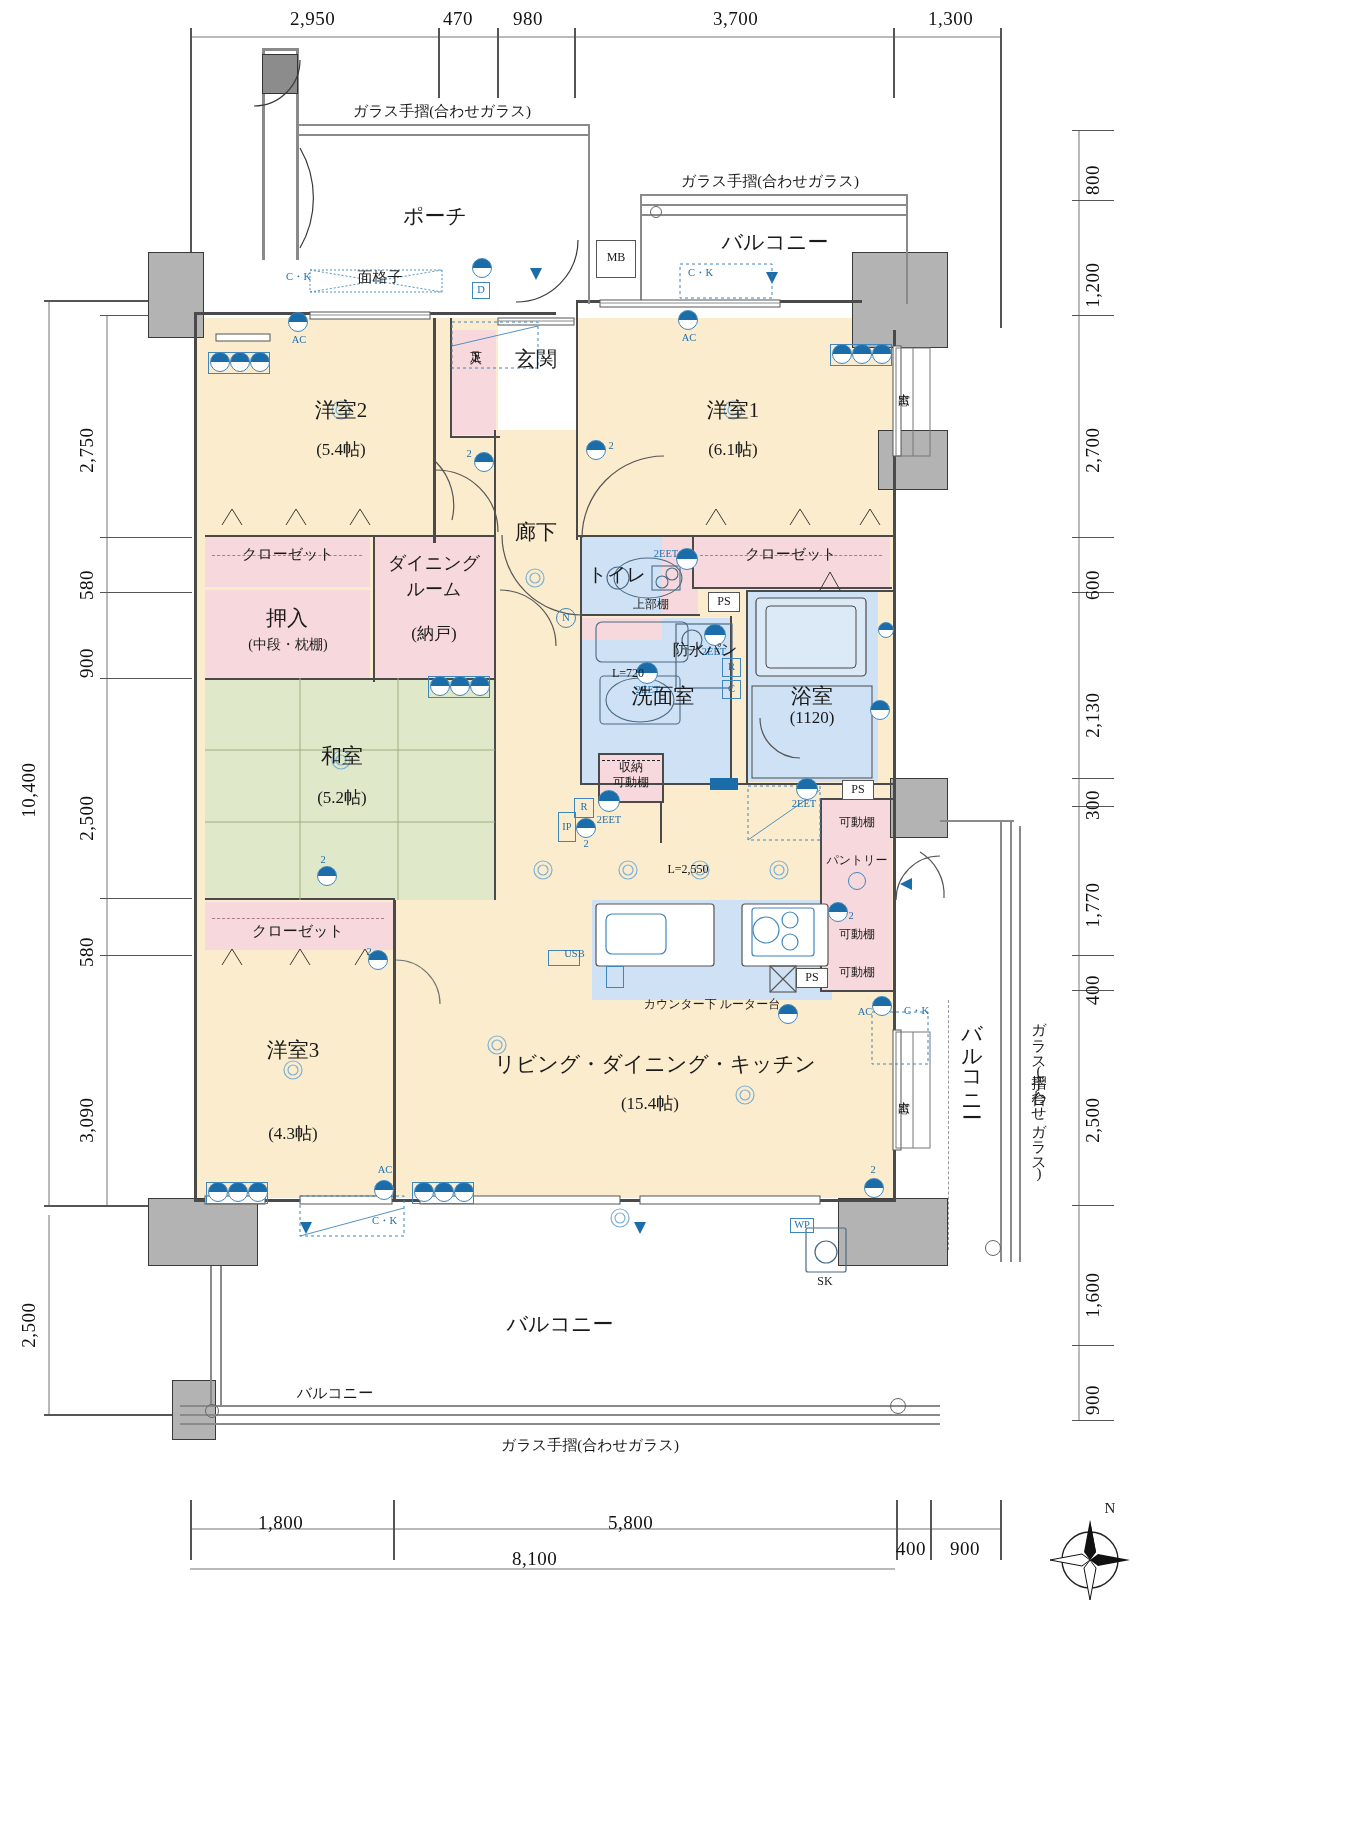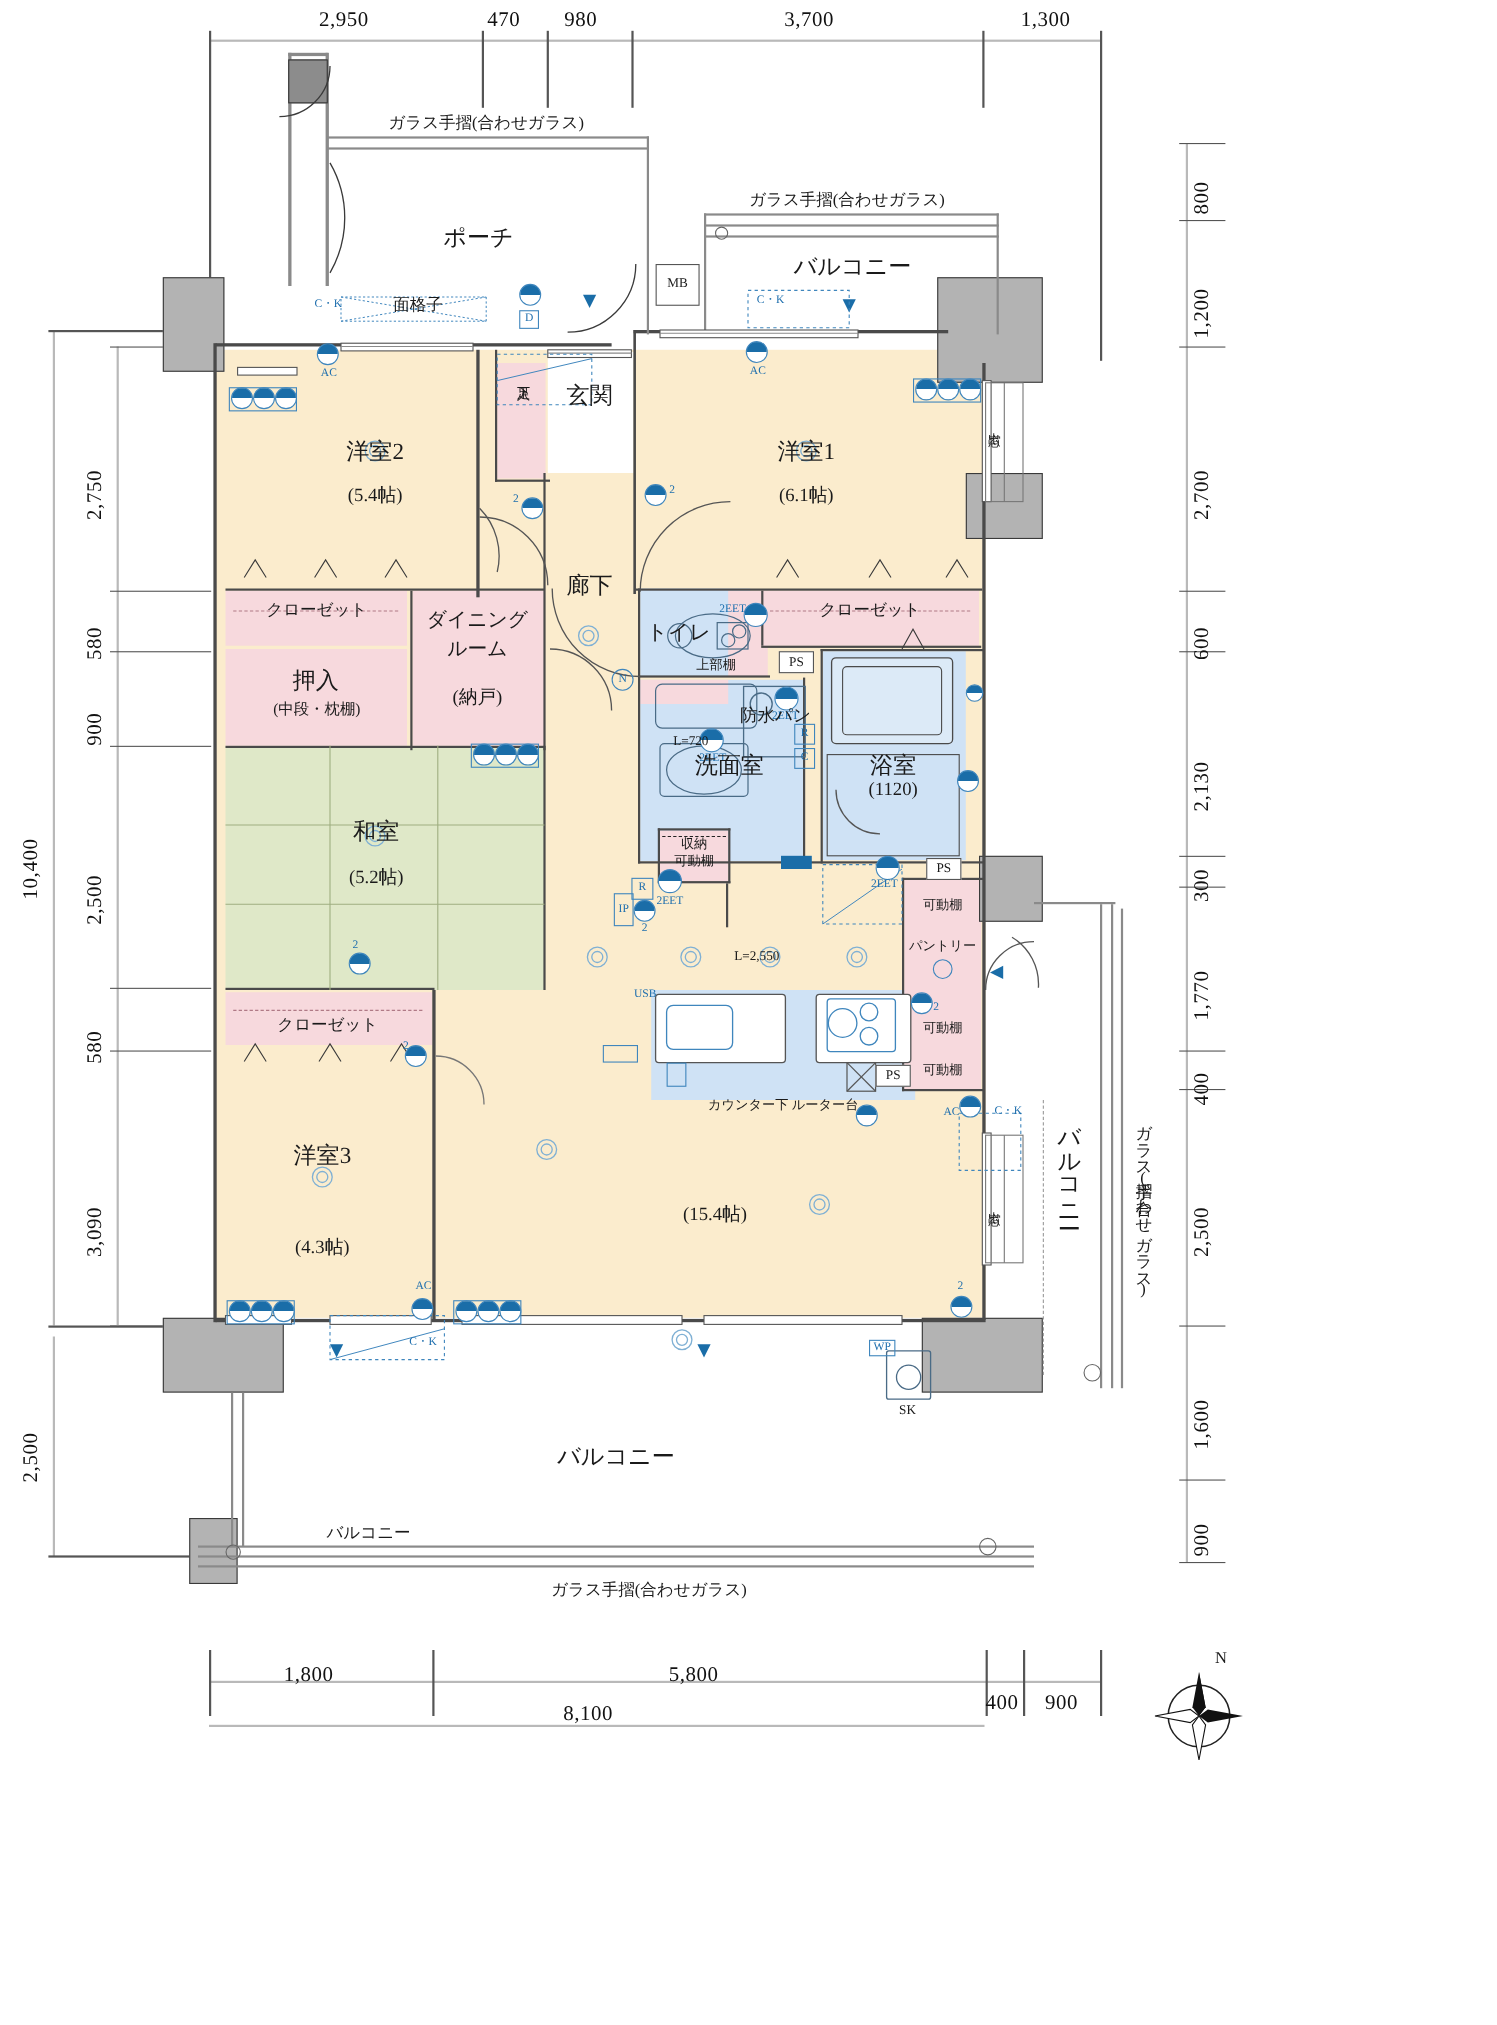--- a/index.html
+++ b/index.html
@@ -494,21 +494,21 @@
   <div class="circ fill-half" style="left:828px;top:902px;width:20px;height:20px;"></div>
   <div class="lbl lbl-tiny blue" style="left:844px;top:910px;width:14px;">2</div>
   <div class="circ fill-half" style="left:864px;top:1178px;width:20px;height:20px;"></div>
   <div class="lbl lbl-tiny blue" style="left:866px;top:1164px;width:14px;">2</div>
 
   <div class="circ fill-half" style="left:870px;top:700px;width:20px;height:20px;"></div>
   <div class="circ fill-half" style="left:878px;top:622px;width:16px;height:16px;"></div>
   <div class="circ fill-half" style="left:778px;top:1004px;width:20px;height:20px;"></div>
 
   <div class="box" style="left:548px;top:950px;width:32px;height:16px;"></div>
-  <div class="lbl lbl-tiny blue" style="left:548px;top:898px;width:53px;margin-left:12px;">USB</div>
+  <div class="lbl lbl-tiny blue" style="left:548px;top:948px;width:53px;">USB</div>
   <div class="box" style="left:606px;top:966px;width:18px;height:22px;"></div>
 
   <div class="box" style="left:790px;top:1218px;width:24px;height:15px;"></div>
   <div class="lbl lbl-tiny blue" style="left:790px;top:1219px;width:24px;">WP</div>
 
   <div class="boxk" style="left:708px;top:592px;width:32px;height:20px;"></div>
   <div class="lbl lbl-xs" style="left:708px;top:594px;width:32px;">PS</div>
   <div class="boxk" style="left:842px;top:780px;width:32px;height:20px;"></div>
   <div class="lbl lbl-xs" style="left:842px;top:782px;width:32px;">PS</div>
   <div class="boxk" style="left:796px;top:968px;width:32px;height:20px;"></div>
@@ -534,20 +534,21 @@
 
   <div class="lbl lbl-room" style="left:668px;top:396px;width:130px;">洋室1</div>
   <div class="lbl lbl-area" style="left:668px;top:438px;width:130px;">(6.1帖)</div>
 
   <div class="lbl lbl-room" style="left:228px;top:1036px;width:130px;">洋室3</div>
   <div class="lbl lbl-area" style="left:228px;top:1122px;width:130px;">(4.3帖)</div>
 
   <div class="lbl lbl-room" style="left:282px;top:742px;width:120px;">和室</div>
   <div class="lbl lbl-area" style="left:282px;top:786px;width:120px;">(5.2帖)</div>
 
+  <div class="lbl lbl-room" style="left:470px;top:1050px;width:370px;">リビング・ダイニング・キッチン</div>
   <div class="lbl lbl-area" style="left:560px;top:1092px;width:180px;">(15.4帖)</div>
 
   <div class="lbl lbl-room" style="left:762px;top:682px;width:100px;">浴室</div>
   <div class="lbl lbl-area" style="left:762px;top:708px;width:100px;">(1120)</div>
 
   <div class="lbl lbl-room" style="left:608px;top:682px;width:110px;">洗面室</div>
   <div class="lbl lbl-xs" style="left:598px;top:666px;width:60px;">L=720</div>
 
   <div class="lbl lbl-room" style="left:578px;top:562px;width:78px;font-size:19px;">トイレ</div>
   <div class="lbl lbl-xs" style="left:622px;top:596px;width:58px;">上部棚</div>

